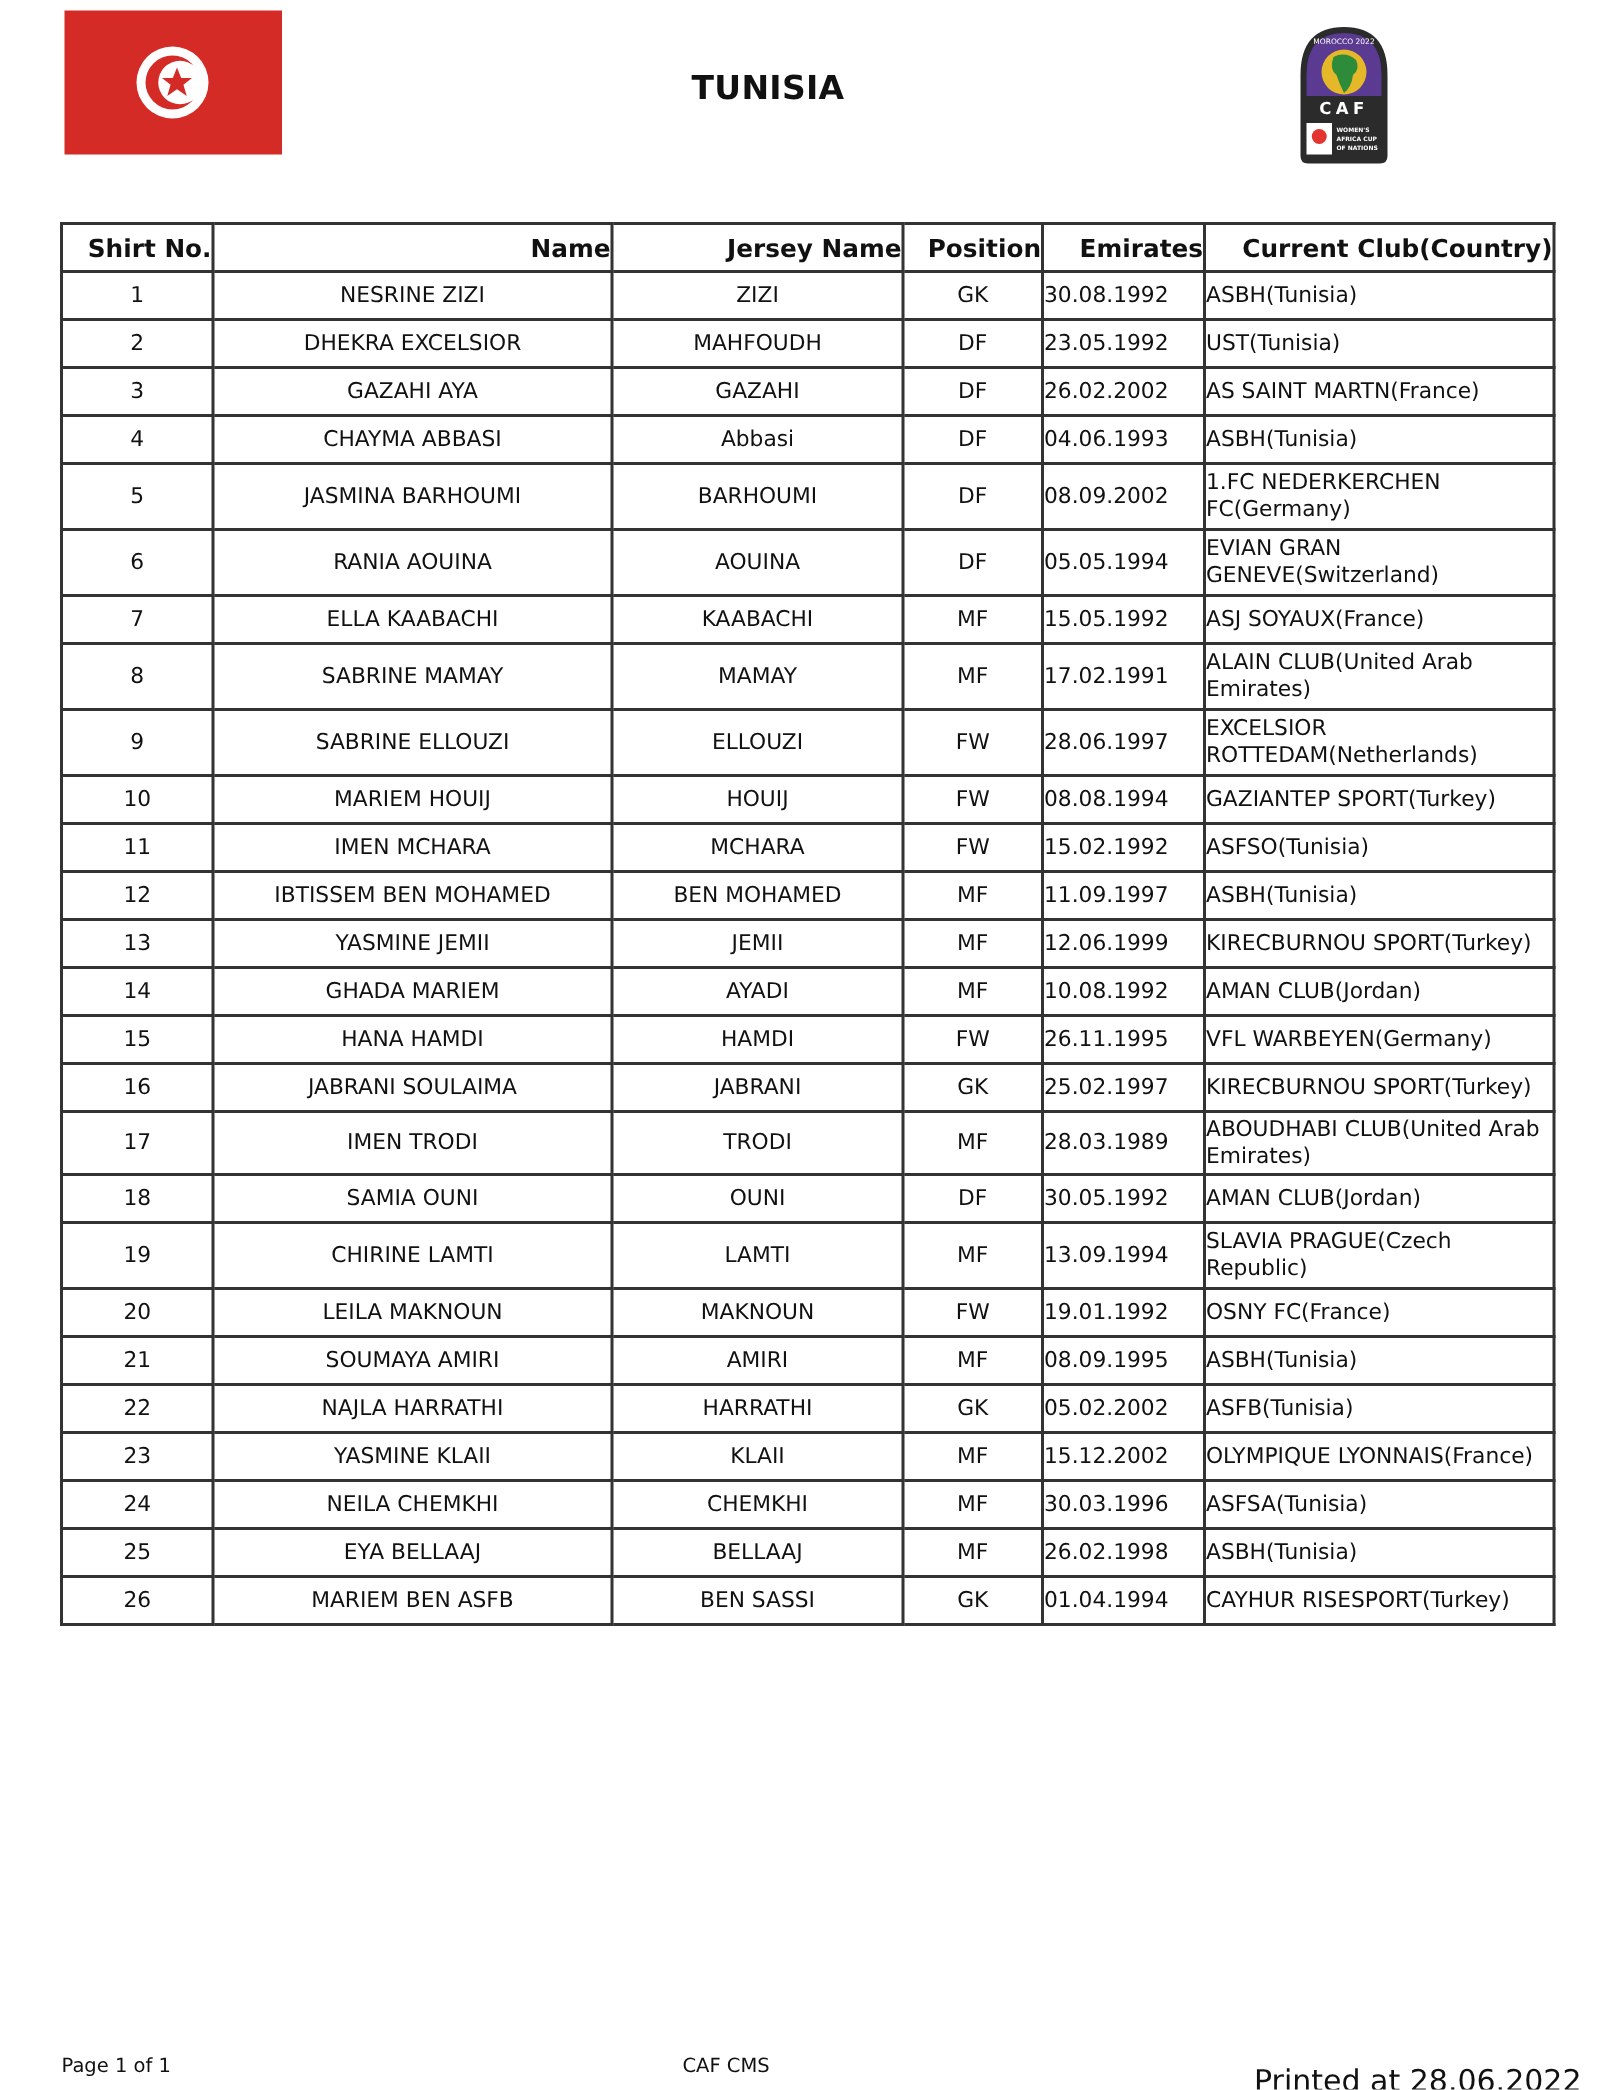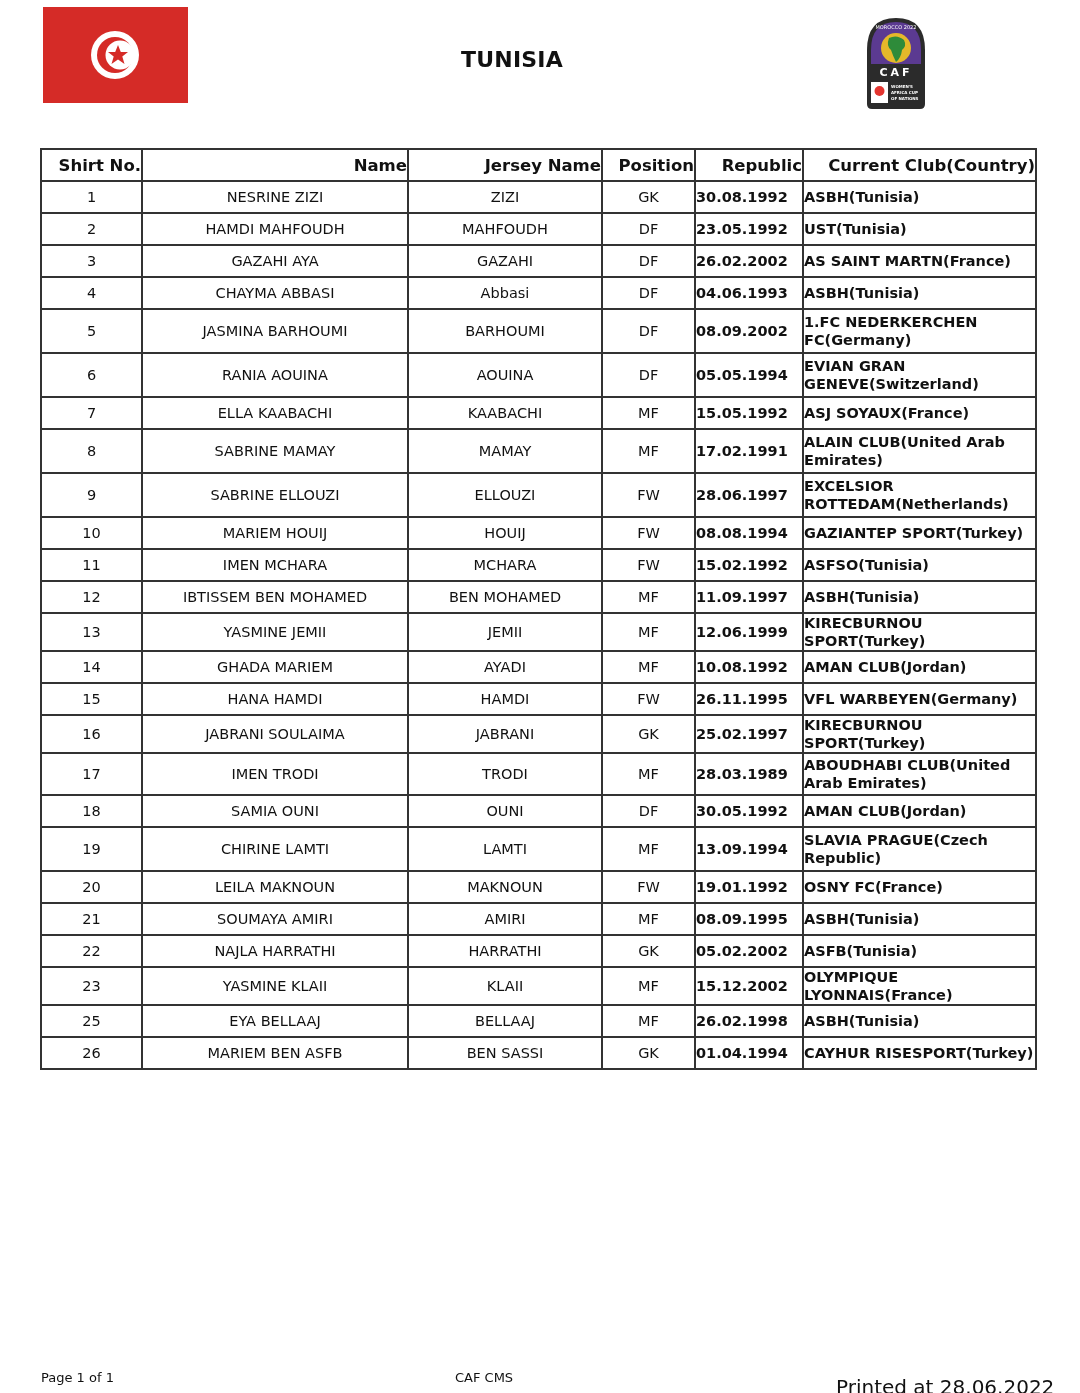--- a/index.html
+++ b/index.html
@@ -11,21 +11,21 @@
            font-weight: bold; font-size: 22px; letter-spacing: 0.2px; }
   .logo { position: absolute; left: 861px; top: 16px; width: 70px; height: 94px; }
   table.roster { position: absolute; left: 40px; top: 148px; border-collapse: collapse;
                  table-layout: fixed; width: 995px; }
   table.roster th, table.roster td { border: 2px solid #333; padding: 0; font-size: 14.5px; }
   table.roster th { height: 30px; font-weight: bold; font-size: 16.5px; text-align: right; vertical-align: middle; }
   table.roster td { vertical-align: middle; }
   td.c-no { text-align: center; }
   td.c-name, td.c-jersey { text-align: center; padding-left: 2px; }
   td.c-pos { text-align: center; }
-  td.c-birth, td.c-club { vertical-align: top; padding-left: 2px; padding-top: 5px; line-height: 18px; font-weight: bold; }
+  td.c-birth, td.c-club { vertical-align: top; padding-left: 2px; padding-top: 5px; line-height: 18px; }
   tr.h34 td { height: 30px; }
   tr.h46 td { height: 42px; }
   tr.h44 td { height: 40px; }
   .footer { position: absolute; top: 1370px; font-size: 13px; }
   .f-left { left: 41px; }
   .f-center { left: 444px; margin-left: 11px; }
   .f-right { left: 836px; top: 1375px; font-size: 20px; }
 </style>
 </head>
 <body>
@@ -65,36 +65,36 @@
     <col style="width:93px">
       <col style="width:108px">
       <col style="width:233px">
   </colgroup>
   <thead>
     <tr>
       <th>Shirt No.</th>
       <th>Name</th>
       <th>Jersey Name</th>
       <th>Position</th>
-      <th>Republic</th>
+      <th>Emirates</th>
       <th>Current Club(Country)</th>
     </tr>
   </thead>
   <tbody id="roster-body">
       <tr class="h34">
         <td class="c-no">1</td>
         <td class="c-name">NESRINE ZIZI</td>
         <td class="c-jersey">ZIZI</td>
         <td class="c-pos">GK</td>
         <td class="c-birth">30.08.1992</td>
         <td class="c-club">ASBH(Tunisia)</td>
       </tr>
       <tr class="h34">
         <td class="c-no">2</td>
-        <td class="c-name">HAMDI MAHFOUDH</td>
+        <td class="c-name">DHEKRA EXCELSIOR</td>
         <td class="c-jersey">MAHFOUDH</td>
         <td class="c-pos">DF</td>
         <td class="c-birth">23.05.1992</td>
         <td class="c-club">UST(Tunisia)</td>
       </tr>
       <tr class="h34">
         <td class="c-no">3</td>
         <td class="c-name">GAZAHI AYA</td>
         <td class="c-jersey">GAZAHI</td>
         <td class="c-pos">DF</td>
@@ -255,20 +255,28 @@
       </tr>
       <tr class="h34">
         <td class="c-no">23</td>
         <td class="c-name">YASMINE KLAII</td>
         <td class="c-jersey">KLAII</td>
         <td class="c-pos">MF</td>
         <td class="c-birth">15.12.2002</td>
         <td class="c-club">OLYMPIQUE LYONNAIS(France)</td>
       </tr>
       <tr class="h34">
+        <td class="c-no">24</td>
+        <td class="c-name">NEILA CHEMKHI</td>
+        <td class="c-jersey">CHEMKHI</td>
+        <td class="c-pos">MF</td>
+        <td class="c-birth">30.03.1996</td>
+        <td class="c-club">ASFSA(Tunisia)</td>
+      </tr>
+      <tr class="h34">
         <td class="c-no">25</td>
         <td class="c-name">EYA BELLAAJ</td>
         <td class="c-jersey">BELLAAJ</td>
         <td class="c-pos">MF</td>
         <td class="c-birth">26.02.1998</td>
         <td class="c-club">ASBH(Tunisia)</td>
       </tr>
       <tr class="h34">
         <td class="c-no">26</td>
         <td class="c-name">MARIEM BEN ASFB</td>

